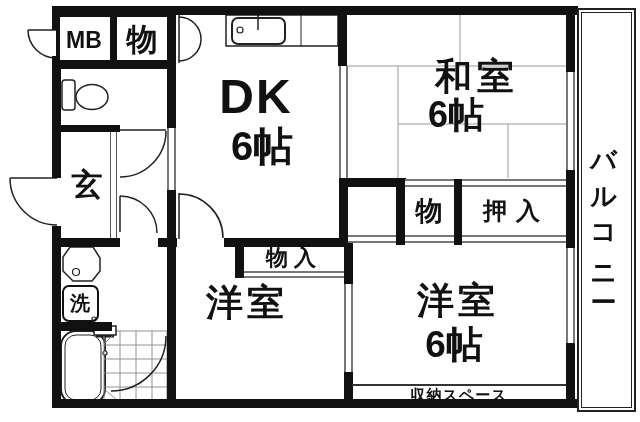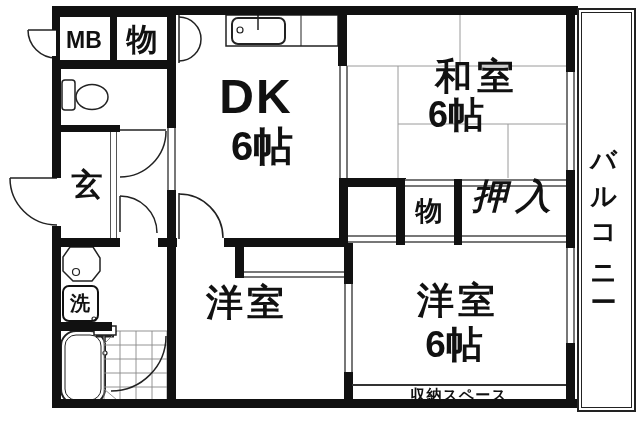--- a/index.html
+++ b/index.html
@@ -163,21 +163,22 @@
   <div class="thinline" style="left:352px;top:384px;width:214px;height:2px;"></div>
 
   <div class="lbl" style="left:84px;top:40px;font-size:23px;">MB</div>
   <div class="lbl" style="left:142px;top:39px;font-size:31px;">物</div>
   <div class="lbl" style="left:256px;top:97px;font-size:48px;letter-spacing:2px;">DK</div>
   <div class="lbl" style="left:262px;top:146px;font-size:40px;">6帖</div>
   <div class="lbl" style="left:461px;top:76px;font-size:37px;letter-spacing:5px;margin-left:16px;">和室</div>
   <div class="lbl" style="left:456px;top:115px;font-size:36px;">6帖</div>
   <div class="lbl" style="left:87px;top:184px;font-size:31px;">玄</div>
   <div class="lbl" style="left:429px;top:211px;font-size:27px;">物</div>
-  <div class="lbl" style="left:516px;top:195px;font-size:35px;letter-spacing:9px;font-style:italic;">押入</div>
+  <div class="lbl" style="left:516px;top:211px;font-size:24px;letter-spacing:9px;">押入</div>
+  <div class="lbl" style="left:294px;top:258px;font-size:22px;letter-spacing:6px;">物入</div>
   <div class="lbl" style="left:247px;top:302px;font-size:37px;letter-spacing:4px;">洋室</div>
   <div class="lbl" style="left:458px;top:300px;font-size:37px;letter-spacing:4px;">洋室</div>
   <div class="lbl" style="left:454px;top:344px;font-size:37px;">6帖</div>
   <div class="lbl" style="left:80px;top:303px;font-size:20px;">洗</div>
   <div class="lbl" style="left:459px;top:394px;font-size:15px;letter-spacing:1px;">収納スペース</div>
   <div class="lbl vertical" style="left:604px;top:214px;font-size:26px;letter-spacing:10px;">バルコニー</div>
 
   <div style="position:absolute;left:62px;top:285px;width:37px;height:37px;border:2px solid #111;border-radius:7px;box-sizing:border-box;background:transparent;"></div>
 </div>
 

